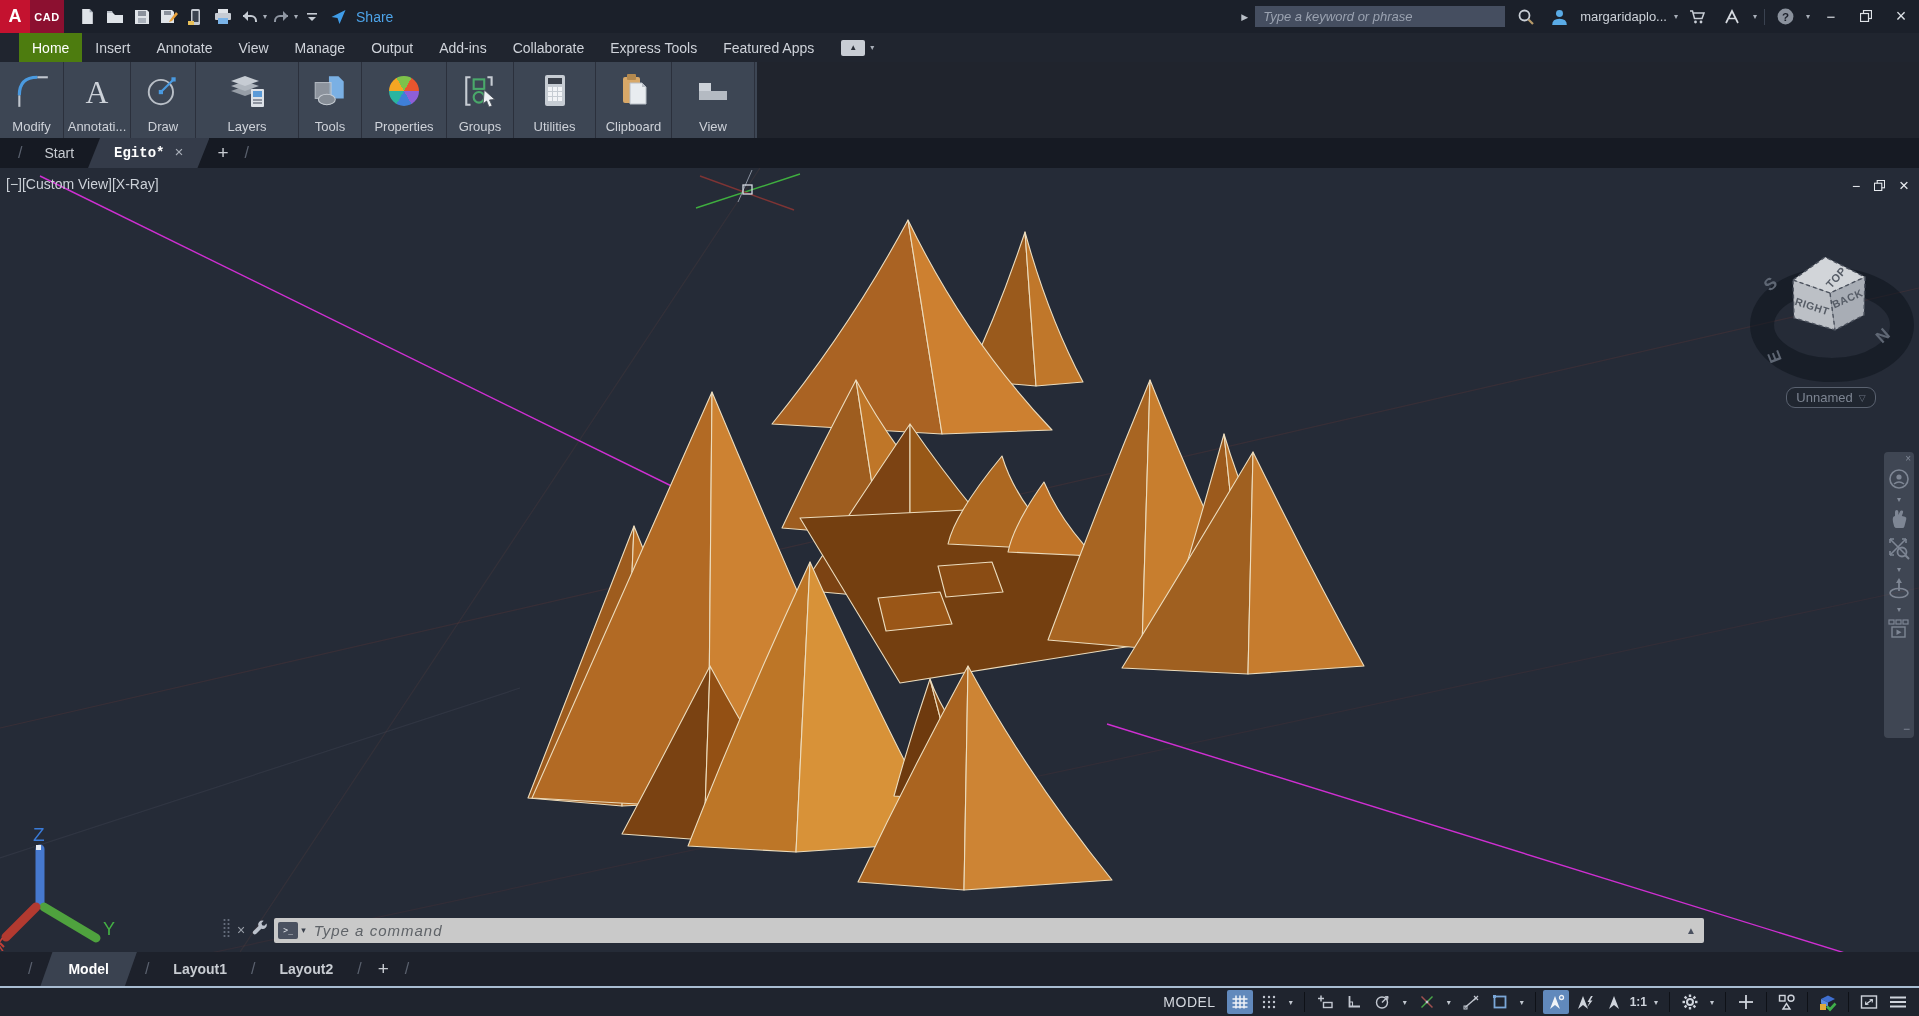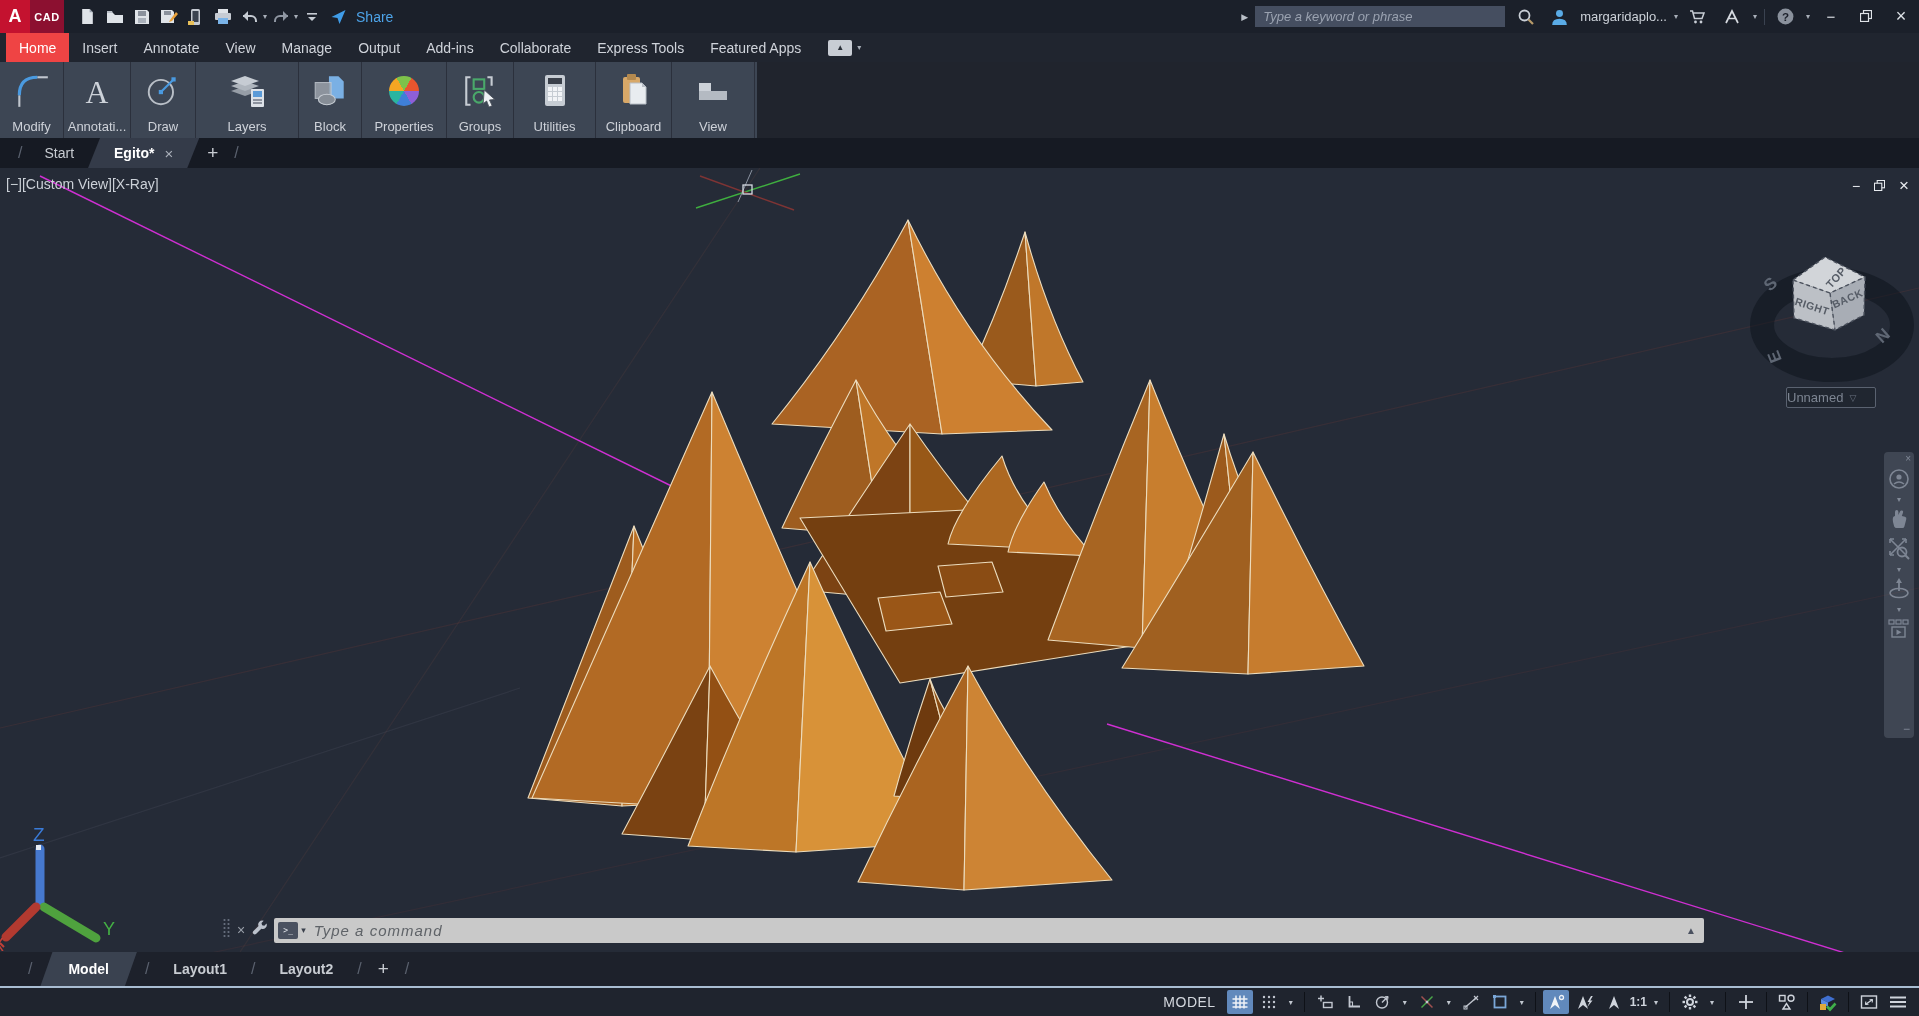--- a/index.html
+++ b/index.html
@@ -28,51 +28,51 @@
   .search-box input::placeholder{color:#9aa2b0;}
   .user-name{font-size:13px;color:#ccd1d8;}
   .win-btn{width:28px;height:26px;display:flex;align-items:center;justify-content:center;
            color:#dfe3e8;font-size:15px;}
   .tb-sep{width:1px;height:16px;background:#3a4250;}
 
   
   .ribbon-tabs{position:absolute;top:33px;left:0;width:100%;height:29px;background:#20252f;
                display:flex;align-items:stretch;padding-left:6px;font-size:14px;}
   .rtab{display:flex;align-items:center;padding:0 13px;color:#cfd3da;}
-  .rtab.active{background:#ef4444;color:#fff;}
+  .rtab.active{background:#4d7c0f;color:#fff;margin-left:13px;}
   .ribbon-min{display:flex;align-items:center;gap:5px;margin-left:14px;}
   .min-btn{width:24px;height:16px;background:#c8cdd4;border-radius:2px;color:#2a2f38;
            font-size:8px;display:flex;align-items:center;justify-content:center;}
 
   
   .ribbon-panels{position:absolute;top:62px;left:0;width:100%;height:76px;background:#20242d;}
   .panels-strip{display:flex;height:76px;width:757px;background:#3d4654;}
   .panel{display:flex;flex-direction:column;align-items:center;border-right:1px solid #2b303c;}
   .panel-icon{flex:1;display:flex;align-items:center;justify-content:center;}
   .panel-label{font-size:13px;color:#ced2d9;padding-bottom:4px;white-space:nowrap;}
   .colorwheel{width:30px;height:30px;border-radius:50%;
      background:conic-gradient(from -90deg,#f5a623 0 60deg,#7ec24a 60deg 120deg,#e8552e 120deg 180deg,#8e5fd8 180deg 240deg,#3f7fd8 240deg 300deg,#2ab5a0 300deg 360deg);}
 
   
   .file-tabs{position:absolute;top:138px;left:0;width:100%;height:30px;background:#161a23;
              display:flex;align-items:stretch;font-size:14px;padding-left:10px;}
   .slash{display:flex;align-items:center;color:#5a616e;font-size:16px;padding:0 8px;}
   .ftab{display:flex;align-items:center;padding:0 14px;color:#c8ccd2;}
   .ftab.active{background:#343b49;color:#fff;font-weight:bold;
-       clip-path:polygon(12px 0,100% 0,calc(100% - 12px) 100%,0 100%);padding:0 26px;}
+       clip-path:polygon(12px 0,100% 0,calc(100% - 12px) 100%,0 100%);padding:0 26px;font-family:Liberation Mono, monospace;}
   .ftab .close{margin-left:10px;color:#aab0ba;font-weight:normal;font-size:15px;}
   .plus-btn{display:flex;align-items:center;color:#c8ccd2;font-size:19px;padding:0 8px;}
 
   
   .viewport{position:absolute;top:168px;left:0;width:1919px;height:784px;background:#252b37;overflow:hidden;}
   .canvas-svg{position:absolute;left:0;top:0;width:1919px;height:784px;}
   .vp-label{position:absolute;left:6px;top:8px;font-size:14px;color:#ccd1d8;}
   .vp-controls{position:absolute;right:10px;top:8px;display:flex;gap:14px;align-items:center;color:#e8ebef;font-size:14px;}
   .pill{position:absolute;left:1786px;top:219px;width:90px;height:21px;border:1px solid #5a6270;
-        border-radius:2px;background:rgba(30,35,44,.55);display:flex;align-items:center;justify-content:flex-start;
+        border-radius:9px;background:rgba(30,35,44,.55);display:flex;align-items:center;justify-content:center;
         gap:6px;font-size:13px;color:#7d8592;}
   .pill .tri{font-size:9px;color:#6a7280;}
   .navbar{position:absolute;left:1884px;top:284px;width:30px;height:286px;border-radius:4px;
           background:rgba(108,116,130,.38);display:flex;flex-direction:column;align-items:center;padding:2px 0;}
   .nav-x{align-self:flex-end;margin-right:3px;color:#828a98;font-size:10px;line-height:1;}
   .nav-item{display:flex;align-items:center;justify-content:center;width:26px;height:30px;}
   .nav-caret{font-size:8px;color:#828a98;height:10px;display:flex;align-items:center;}
   .nav-minus{margin-top:auto;align-self:flex-end;margin-right:4px;color:#828a98;font-size:12px;}
 
   
@@ -328,21 +328,21 @@
         <div class="panel-label">Layers</div>
       </div>
       <div class="panel" style="width:63px">
         <div class="panel-icon">
           <svg width="38" height="38" viewBox="0 0 36 36">
               <path d="M17,4 h9 l5,5 v16 h-14 z" fill="#7ab0e4"></path>
               <rect x="4" y="10" width="15" height="15" fill="#9aa1aa" opacity="0.85" stroke="#c6ccd3"></rect>
               <ellipse cx="15" cy="26" rx="8" ry="5" fill="#868d96" stroke="#c6ccd3"></ellipse>
             </svg>
         </div>
-        <div class="panel-label">Block</div>
+        <div class="panel-label">Tools</div>
       </div>
       <div class="panel" style="width:85px">
         <div class="panel-icon">
             <div class="colorwheel"></div>
           </div>
         <div class="panel-label">Properties</div>
       </div>
       <div class="panel" style="width:67px">
         <div class="panel-icon">
           <svg width="38" height="38" viewBox="0 0 36 36">

